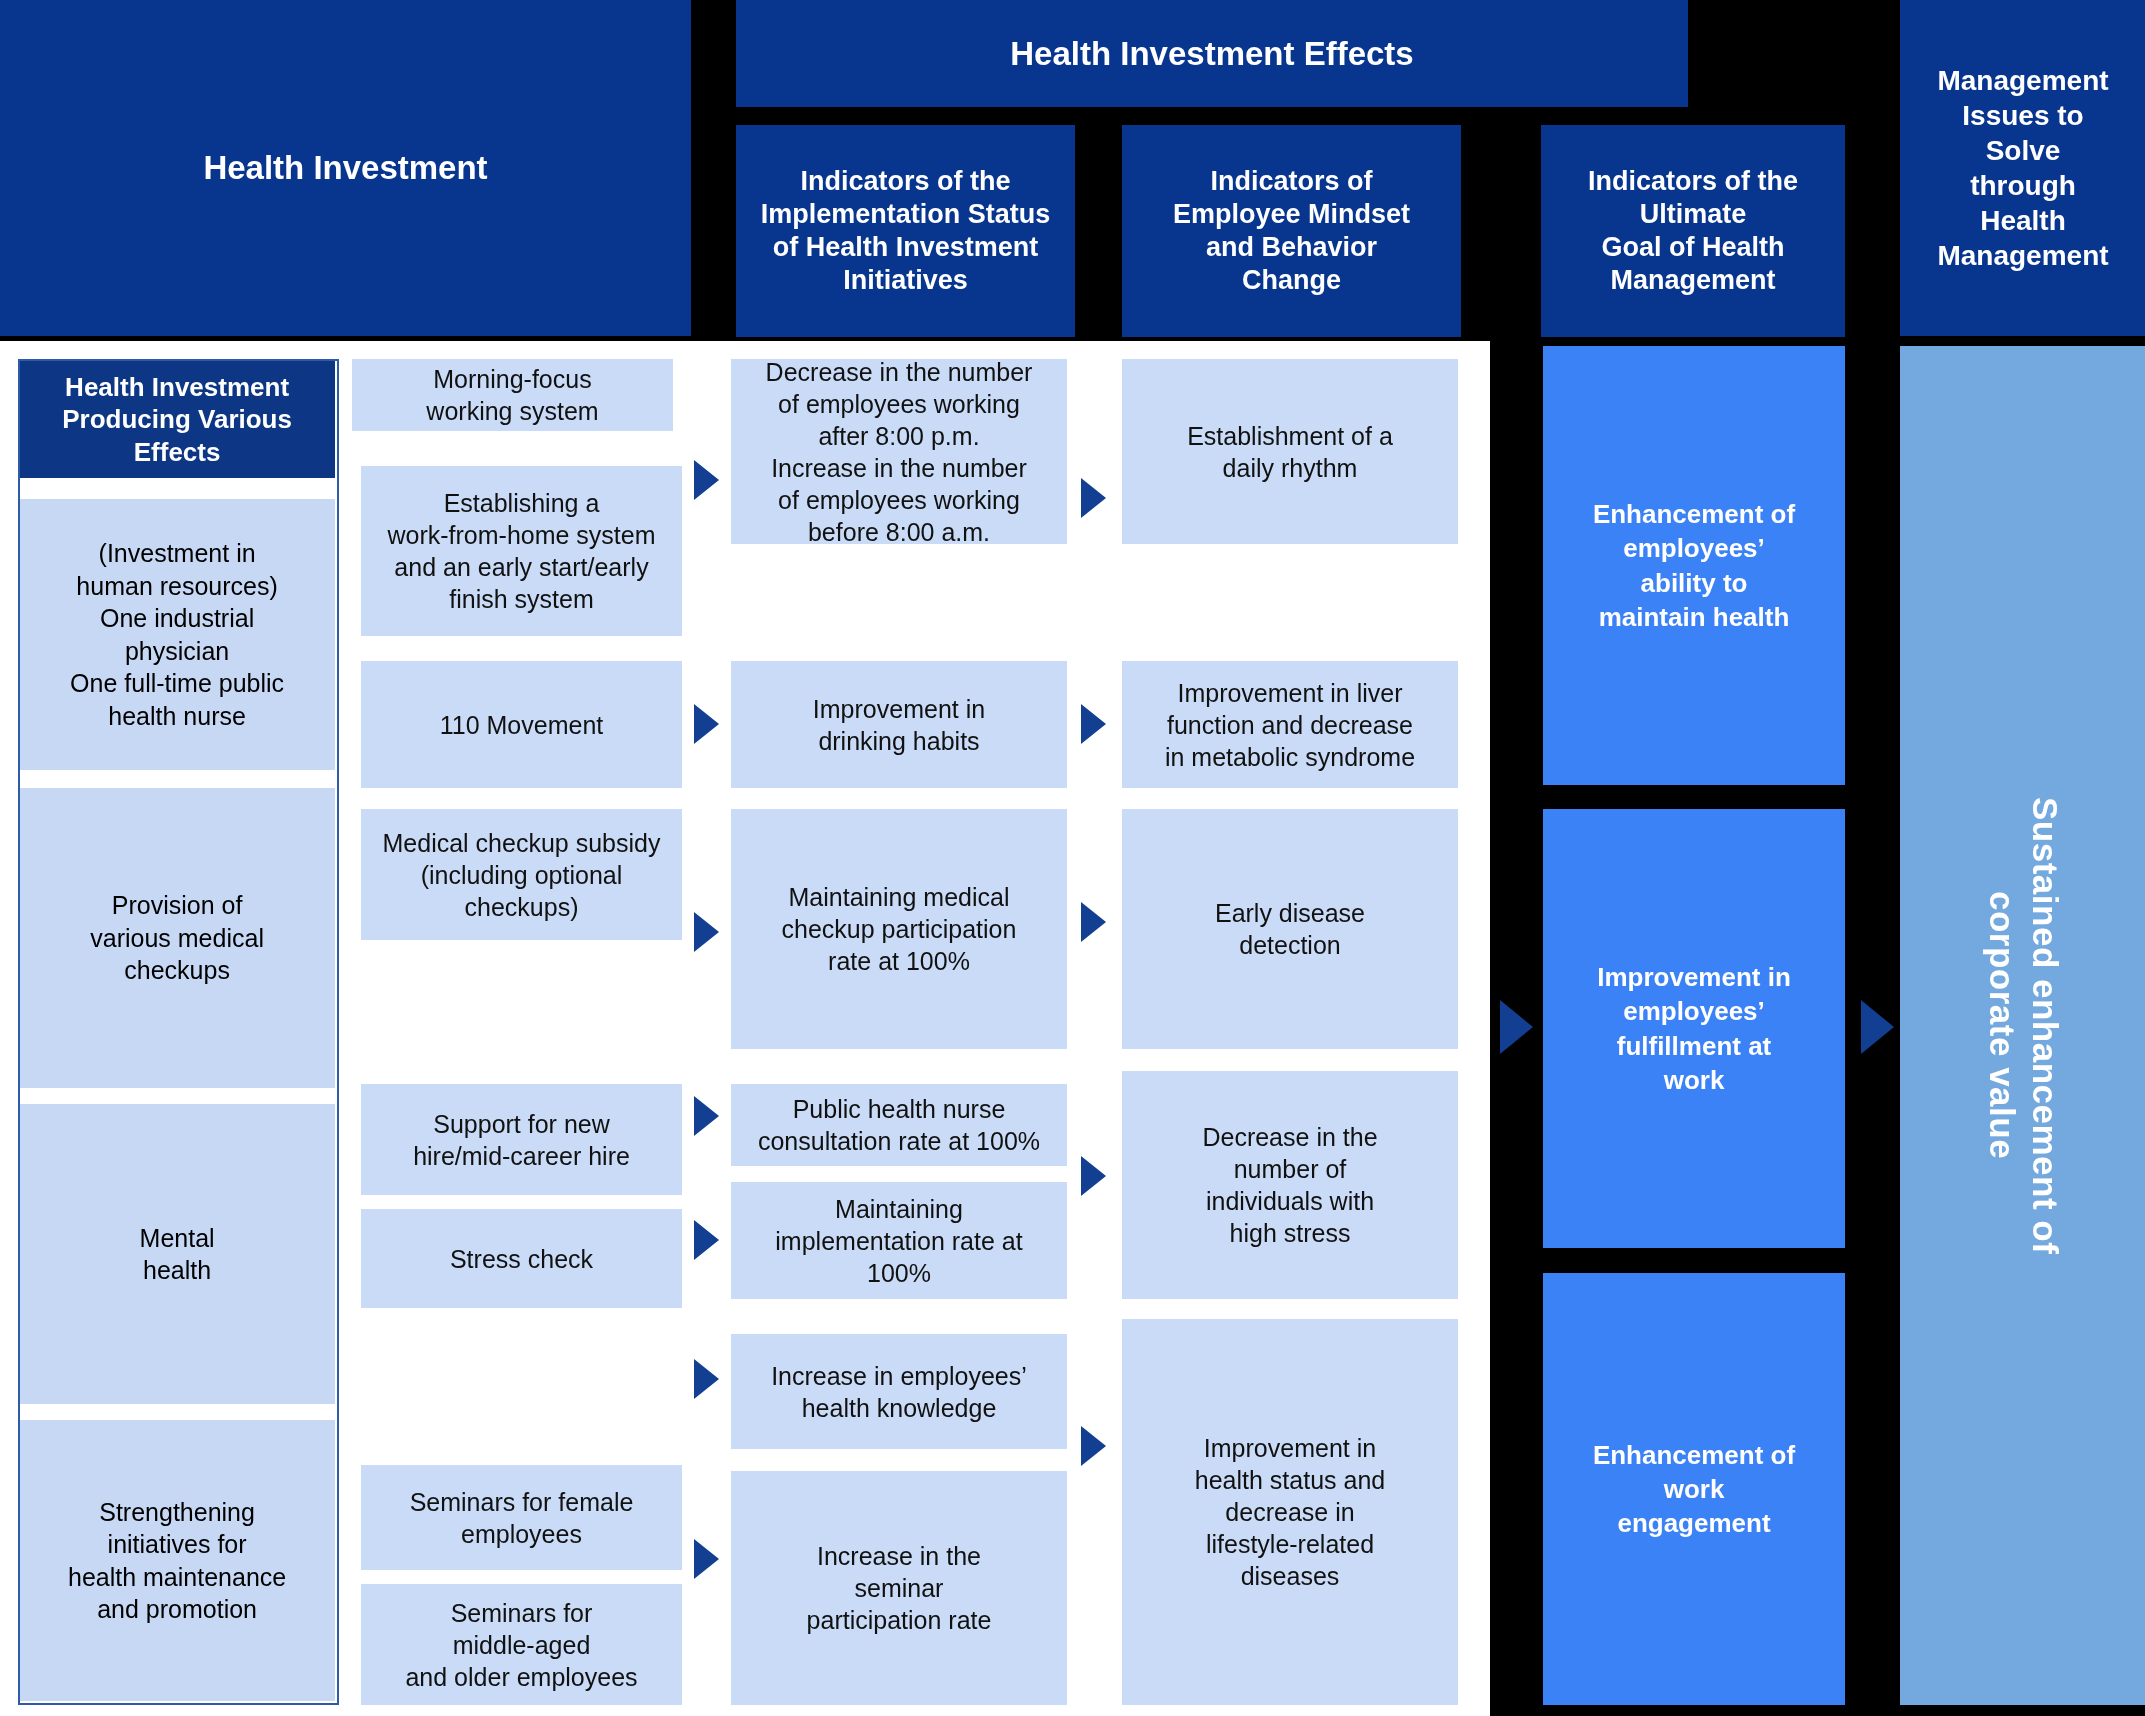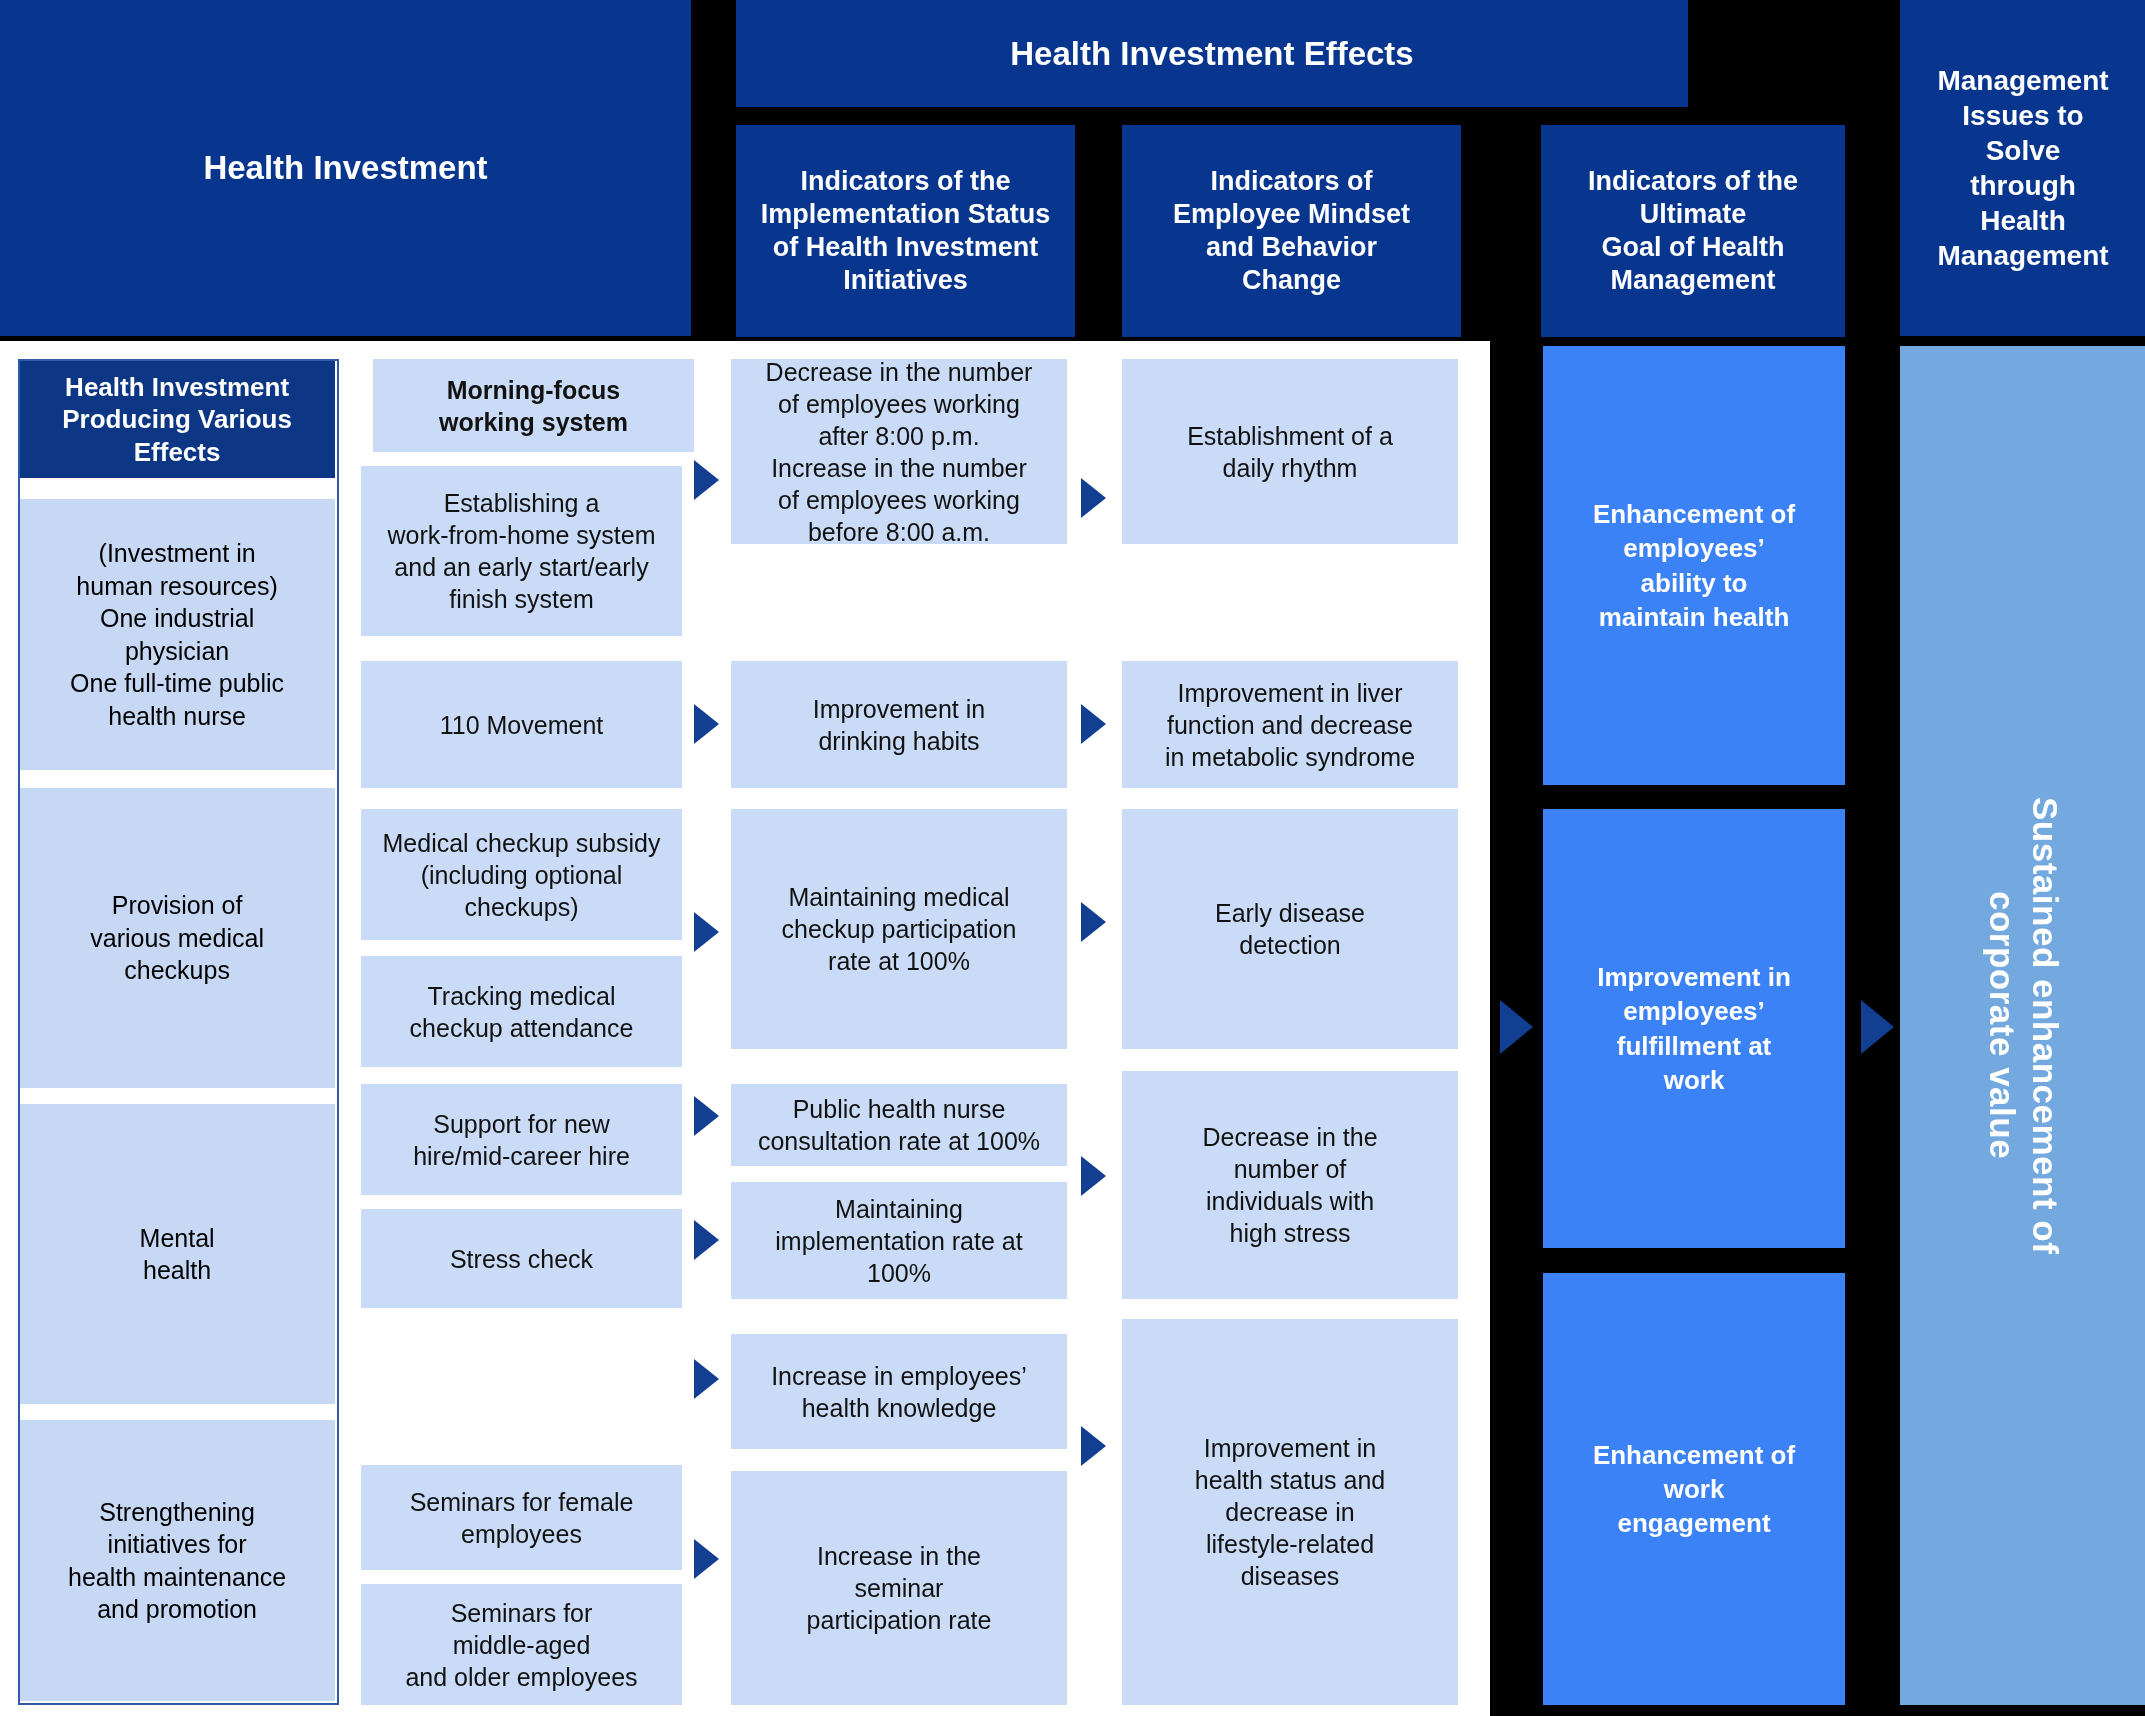--- a/index.html
+++ b/index.html
@@ -111,41 +111,37 @@
     </div>
 
     <div class="abs cat-cell" style="left:0;top:1059px;width:315px;height:281px;">
       <span style="white-space:pre-line;">Strengthening
 initiatives for
 health maintenance
 and promotion</span>
     </div>
   </div>
 
-  <div class="abs lbox" style="left:373px;top:359px;width:321px;height:93px;font-weight:bold;">
+  <div class="abs lbox" style="left:352px;top:359px;width:321px;height:72px;">
     <span style="white-space:pre-line;">Morning-focus
 working system</span>
   </div>
   <div class="abs lbox" style="left:361px;top:466px;width:321px;height:170px;">
     <span style="white-space:pre-line;">Establishing a
 work-from-home system
 and an early start/early
 finish system</span>
   </div>
   <div class="abs lbox" style="left:361px;top:661px;width:321px;height:127px;">
     <span style="white-space:pre-line;">110 Movement</span>
   </div>
   <div class="abs lbox" style="left:361px;top:809px;width:321px;height:131px;">
     <span style="white-space:pre-line;">Medical checkup subsidy
 (including optional
 checkups)</span>
-  </div>
-  <div class="abs lbox" style="left:361px;top:956px;width:321px;height:111px;">
-    <span style="white-space:pre-line;">Tracking medical
-checkup attendance</span>
   </div>
   <div class="abs lbox" style="left:361px;top:1084px;width:321px;height:111px;">
     <span style="white-space:pre-line;">Support for new
 hire/mid-career hire</span>
   </div>
   <div class="abs lbox" style="left:361px;top:1209px;width:321px;height:99px;">
     <span style="white-space:pre-line;">Stress check</span>
   </div>
   <div class="abs lbox" style="left:361px;top:1465px;width:321px;height:105px;">
     <span style="white-space:pre-line;">Seminars for female

